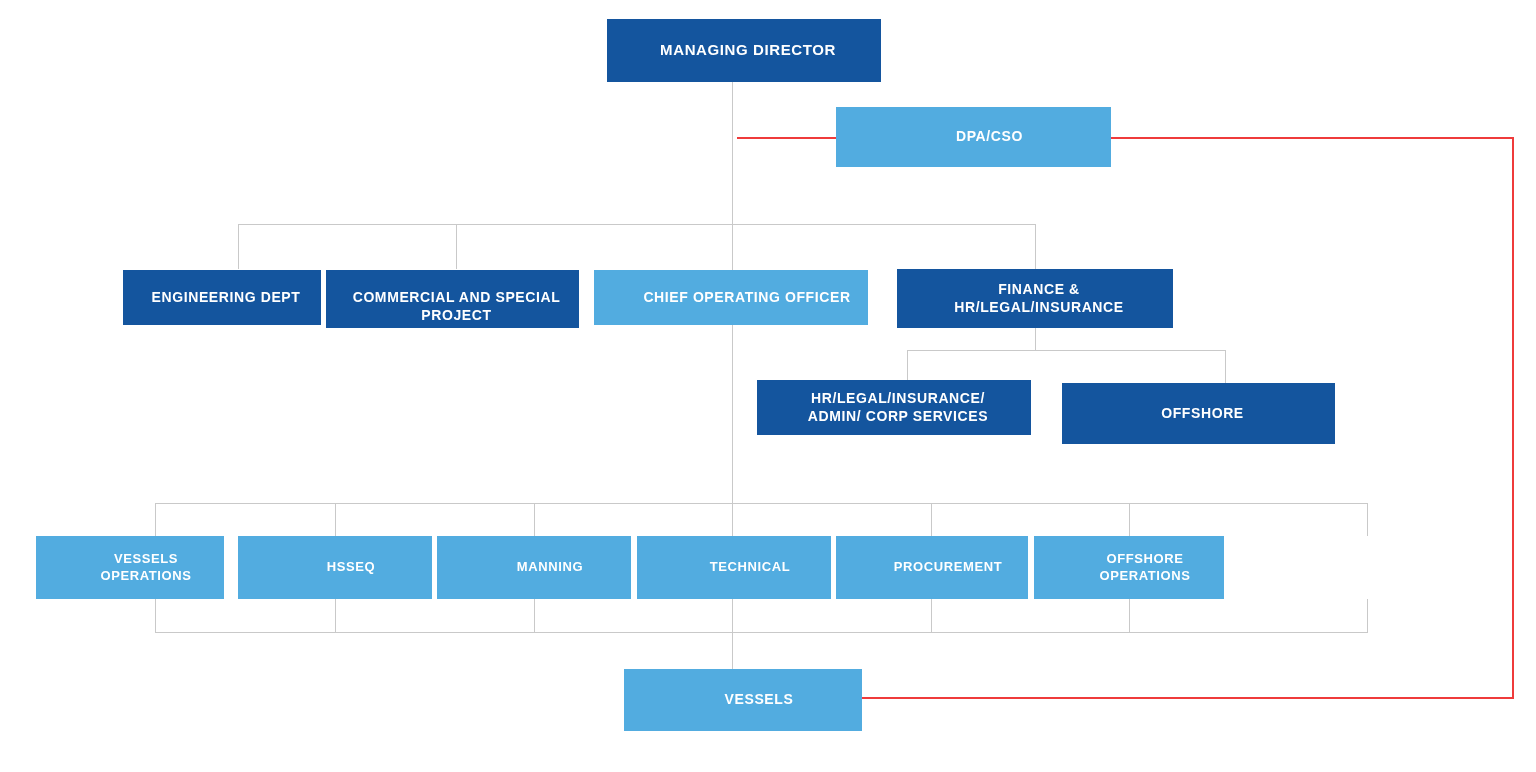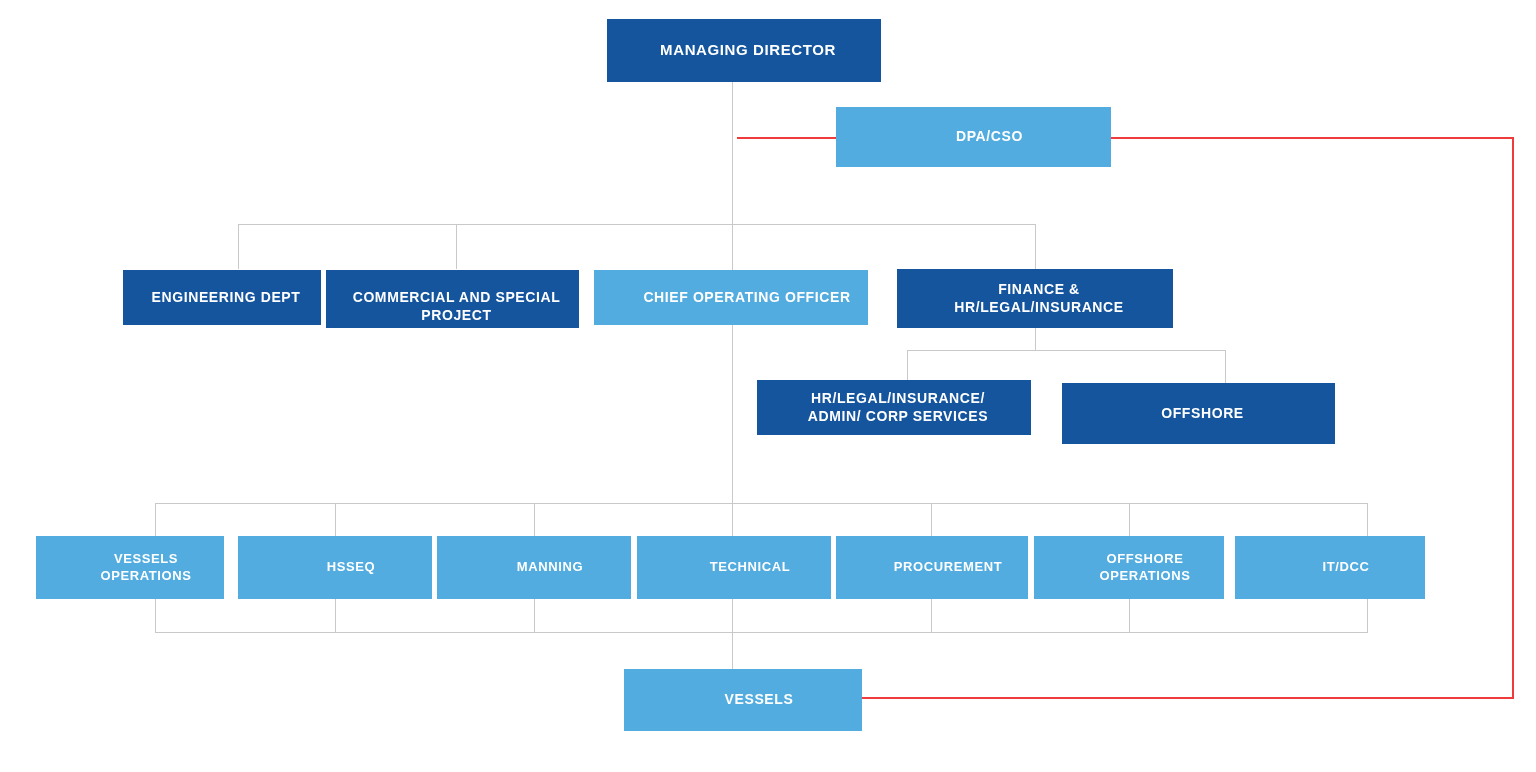--- a/index.html
+++ b/index.html
@@ -146,21 +146,18 @@
 
   <div class="node light" style="left:836px; top:536px; width:192px; height:63px; font-size:13px;">
     <span class="node-label">PROCUREMENT</span>
   </div>
 
   <div class="node light" style="left:1034px; top:536px; width:190px; height:63px; font-size:13px;">
     <span class="node-label">OFFSHORE
 OPERATIONS</span>
   </div>
 
-  <div class="node light" style="left:1235px; top:536px; width:190px; height:63px; font-size:13px;">
-    <span class="node-label">IT/DCC</span>
-  </div>
 
   <div class="node light" style="left:624px; top:669px; width:238px; height:62px; font-size:14px;justify-content:center;">
     <span class="node-label">VESSELS</span>
   </div>
 
 </div>
 
 </body></html>

